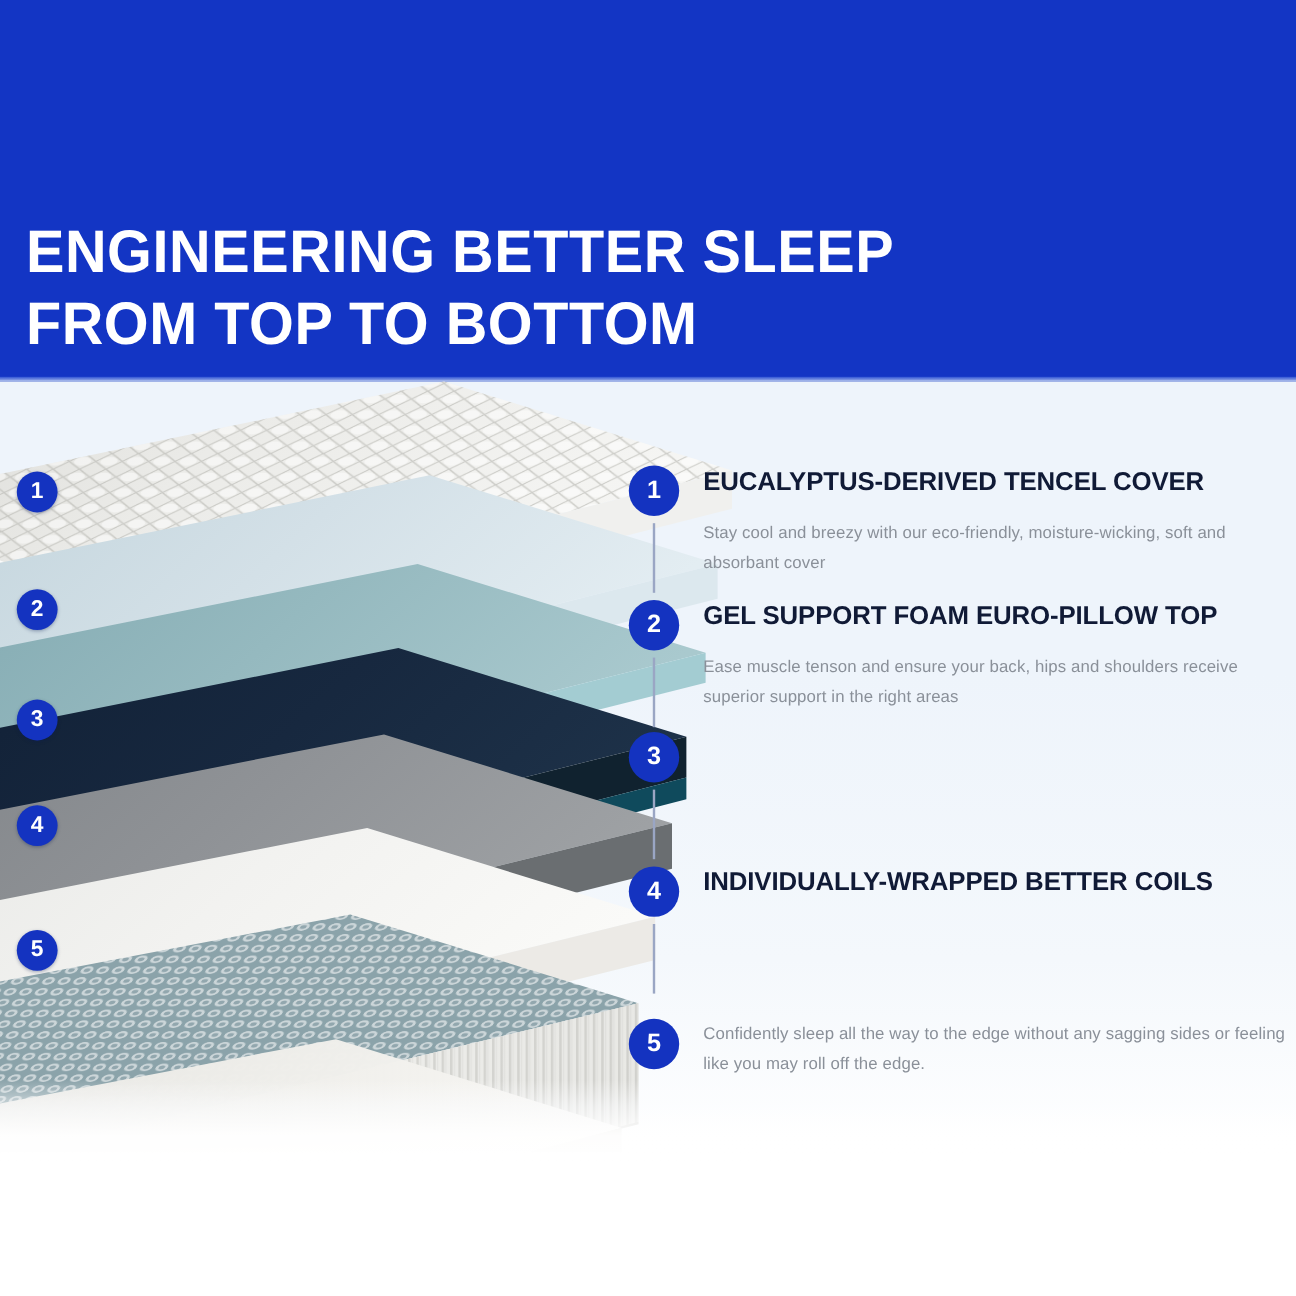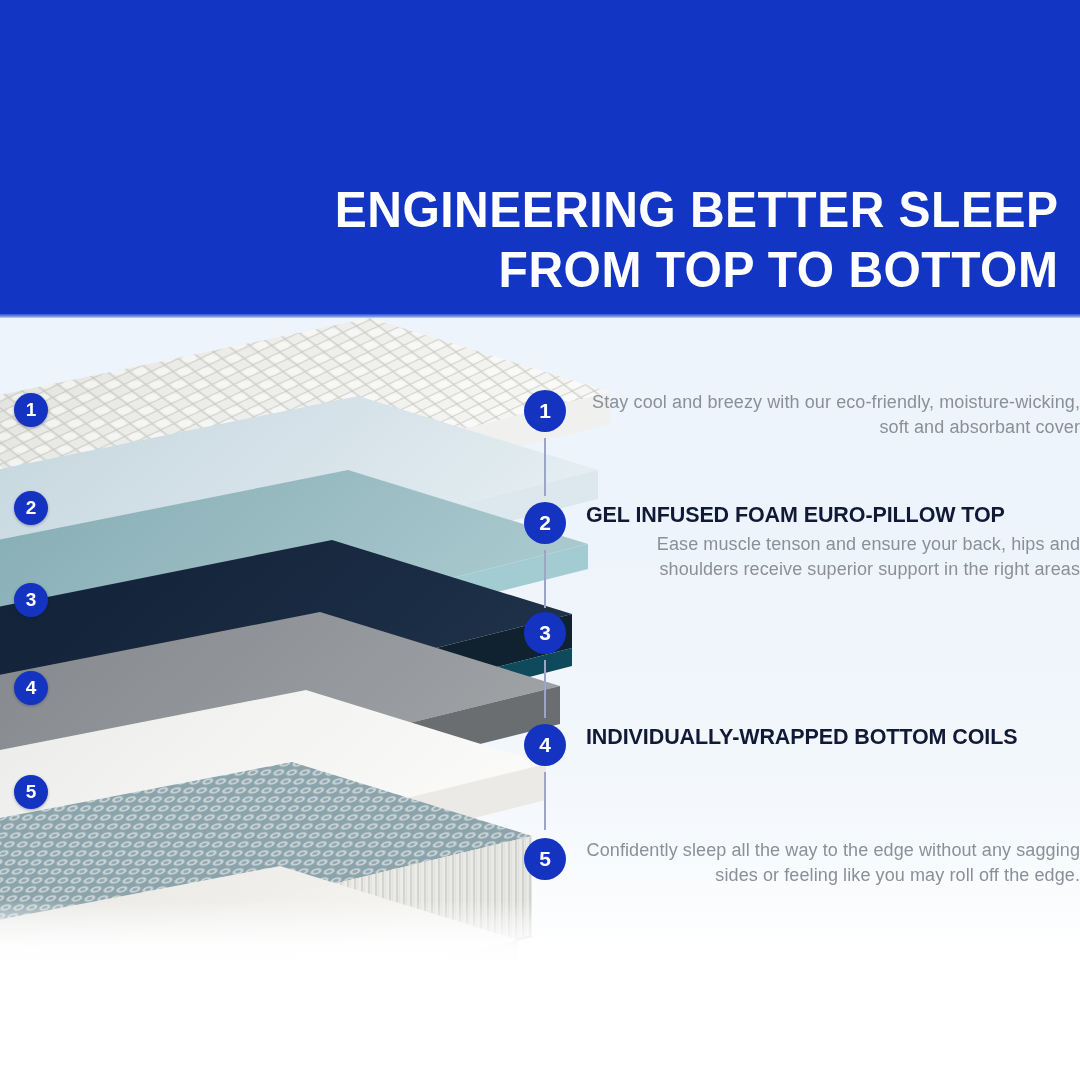--- a/index.html
+++ b/index.html
@@ -27,21 +27,21 @@
     background:#1335c4;
     z-index:1;
   }
   #header-underline {
     position:absolute; left:0; top:314px; width:1080px; height:4px;
     background:linear-gradient(180deg,#2f53d4 0%,#7a93e2 60%,#ccd9f2 100%);
     z-index:2;
   }
   #title-block {
     position:absolute; left:0; top:180px; width:1080px;
-    text-align:right;
+    text-align:left;
     z-index:3;
   }
   .title-line {
     color:#ffffff;
     font-weight:800;
     font-size:50px;
     letter-spacing:0.5px;
     line-height:60px;
     text-transform:uppercase;
     font-stretch:condensed;
@@ -114,27 +114,26 @@
   .item-title {
     font-size:21.5px;
     font-weight:800;
     color:#101a36;
     letter-spacing:-0.1px;
     line-height:26px;
     margin-top:2px;
     white-space:nowrap;
   }
   .item-desc {
-    font-size:18px;
+    font-size:14px;
     font-weight:400;
     color:#8a9099;
     line-height:25px;
-    margin-top:4px;
+    margin-top:17px;
     letter-spacing:0.1px;
-    text-align:right;
   }
 
   
   #bottom-fade {
     position:absolute;
     left:0; top:900px; width:1080px; height:180px;
     background:linear-gradient(180deg,
       rgba(255,255,255,0) 0%,
       rgba(252,253,255,0.55) 12%,
       rgba(255,255,255,0.95) 26%,
@@ -287,39 +286,40 @@
   <div class="layer-badge" id="lb2">2</div>
   <div class="layer-badge" id="lb3">3</div>
   <div class="layer-badge" id="lb4">4</div>
   <div class="layer-badge" id="lb5">5</div>
 
   <div id="list">
 
     <div class="item">
       <div class="item-badge">1</div>
       <div class="connector"></div>
+      <div class="item-title">EUCALYPTUS-DERIVED TENCEL COVER</div>
       <div class="item-desc">Stay cool and breezy with our eco-friendly, moisture-wicking, soft and absorbant cover</div>
     </div>
 
     <div class="item">
       <div class="item-badge">2</div>
       <div class="connector"></div>
-      <div class="item-title">GEL INFUSED FOAM EURO-PILLOW TOP</div>
+      <div class="item-title">GEL SUPPORT FOAM EURO-PILLOW TOP</div>
       <div class="item-desc">Ease muscle tenson and ensure your back, hips and shoulders receive superior support in the right areas</div>
     </div>
 
     <div class="item">
       <div class="item-badge">3</div>
       <div class="connector"></div>
     </div>
 
     <div class="item">
       <div class="item-badge">4</div>
       <div class="connector"></div>
-      <div class="item-title">INDIVIDUALLY-WRAPPED BOTTOM COILS</div>
+      <div class="item-title">INDIVIDUALLY-WRAPPED BETTER COILS</div>
     </div>
 
     <div class="item">
       <div class="item-badge">5</div>
 
       <div class="item-desc">Confidently sleep all the way to the edge without any sagging sides or feeling like you may roll off the edge.</div>
     </div>
 
   </div>
 

